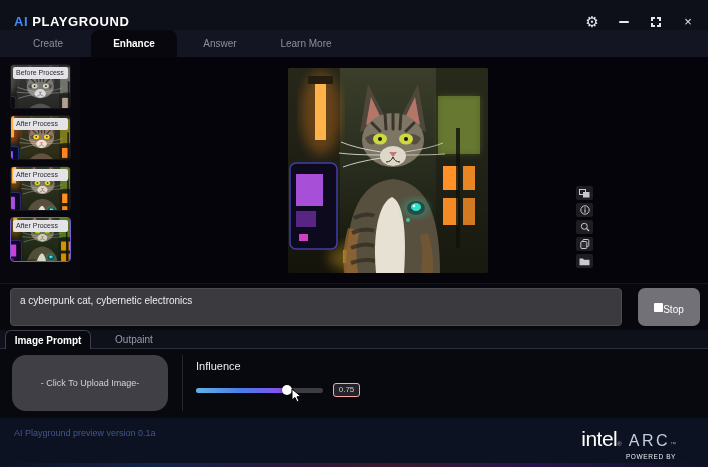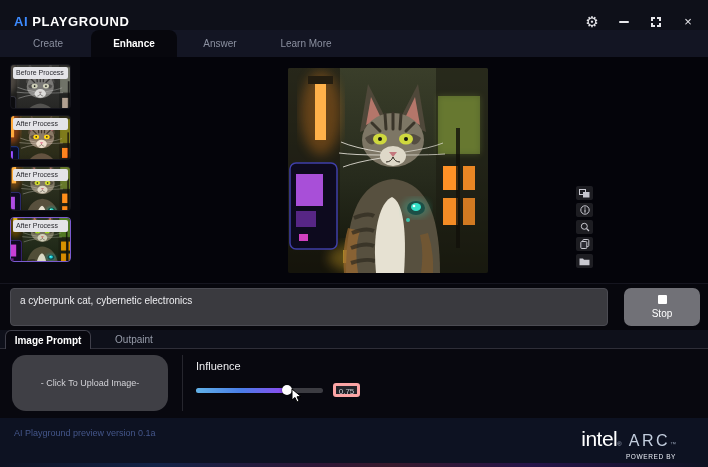--- a/index.html
+++ b/index.html
@@ -43,40 +43,40 @@
   .main-image { position:absolute; left:208px; top:11px; width:200px; height:205px; border-radius:2px; overflow:hidden; }
   .main-image svg { display:block; width:100%; height:100%; }
 
   .icon-column { position:absolute; left:496px; top:129px; display:flex; flex-direction:column; gap:3px; }
   .tool-btn { width:17px; height:14px; background:rgba(255,255,255,.10); border-radius:2px; display:flex; align-items:center; justify-content:center; cursor:pointer; }
   .tool-btn svg { display:block; }
 
   
   .prompt-row { height:47px; display:flex; gap:16px; padding:4px 8px 4px 10px; border-top:1px solid #15151f; flex:0 0 auto; background:#07070d; }
   .prompt-box { flex:1; background:#3a3a3f; border:1px solid #4b4b52; border-radius:4px; padding:6px 9px; font-size:10px; color:#ececef; line-height:12px; cursor:text; }
-  .stop-button { width:76px; background:#717177; border-radius:7px; display:flex; flex-direction:column; align-items:center; justify-content:center; cursor:pointer; flex:0 0 auto; }
+  .stop-button { width:62px; background:#717177; border-radius:7px; display:flex; align-items:center; justify-content:center; cursor:pointer; flex:0 0 auto; }
   .stop-square { width:9px; height:9px; background:#fff; border-radius:1px; }
   .stop-label { font-size:10px; color:#fff; margin-top:4px; }
 
   
   .tool-tabs { height:18px; display:flex; padding-left:5px; background:#0e101a; flex:0 0 auto; position:relative; z-index:2; }
   .tool-tab { width:86px; display:flex; align-items:center; justify-content:center; font-size:10px; color:#979caa; cursor:pointer; }
   .tool-tab.active { background:#08080f; border:1px solid #3f3f4a; border-bottom:none; border-radius:6px 6px 0 0; color:#fff; font-weight:bold; margin-bottom:-1px; height:19px; }
 
   
   .tool-panel { height:70px; background:#08080f; border-top:1px solid #2e2e38; display:flex; padding:6px 0 0 12px; flex:0 0 auto; position:relative; z-index:1; }
   .upload-box { width:156px; height:56px; background:#3f3f45; border-radius:14px; display:flex; align-items:center; justify-content:center; font-size:9px; color:#d2d2d7; cursor:pointer; flex:0 0 auto; }
   .v-divider { width:1px; height:56px; background:#26262e; margin-left:14px; flex:0 0 auto; }
   .influence { margin-left:13px; padding-top:5px; }
   .influence-label { font-size:11px; color:#ededf0; margin-bottom:11px; }
   .slider-row { display:flex; align-items:center; position:relative; }
   .slider-track { width:127px; height:5px; background:#3c3c42; border-radius:3px; position:relative; cursor:pointer; }
   .slider-fill { position:absolute; left:0; top:0; bottom:0; width:72%; border-radius:3px; background:linear-gradient(90deg,#62b2e8,#4a7de8,#9048f0); }
   .slider-thumb { position:absolute; left:72%; top:50%; transform:translate(-50%,-50%); width:10px; height:10px; background:#fff; border-radius:50%; box-shadow:0 0 3px rgba(0,0,0,.6); cursor:grab; }
-  .slider-value { margin-left:10px; width:27px; height:14px; line-height:12px; text-align:center; font-size:8px; color:#c9c9cf; background:#232329; border:3px solid #fca5a5; border-radius:3px; }
+  .slider-value { margin-left:10px; width:27px; height:14px; line-height:12px; text-align:center; font-size:8px; color:#c9c9cf; background:#232329; border:1px solid #fca5a5; border-radius:3px; }
   .cursor-arrow { position:absolute; left:95px; top:5px; pointer-events:none; }
 
   
   .footer { height:49px; background:#0d1222; position:relative; padding:9px 0 0 14px; flex:0 0 auto; }
   .footer-line { font-size:9px; color:#44568a; line-height:12px; }
   .footer-link { color:#2c6be8; font-weight:bold; cursor:pointer; text-decoration:none; }
   .brand { position:absolute; right:32px; top:9px; text-align:right; }
   .brand-row { display:flex; align-items:baseline; }
   .brand-intel { color:#fff; font-size:21px; font-weight:500; letter-spacing:-.5px; }
   .brand-reg { color:#aab4c8; font-size:6px; vertical-align:top; }

